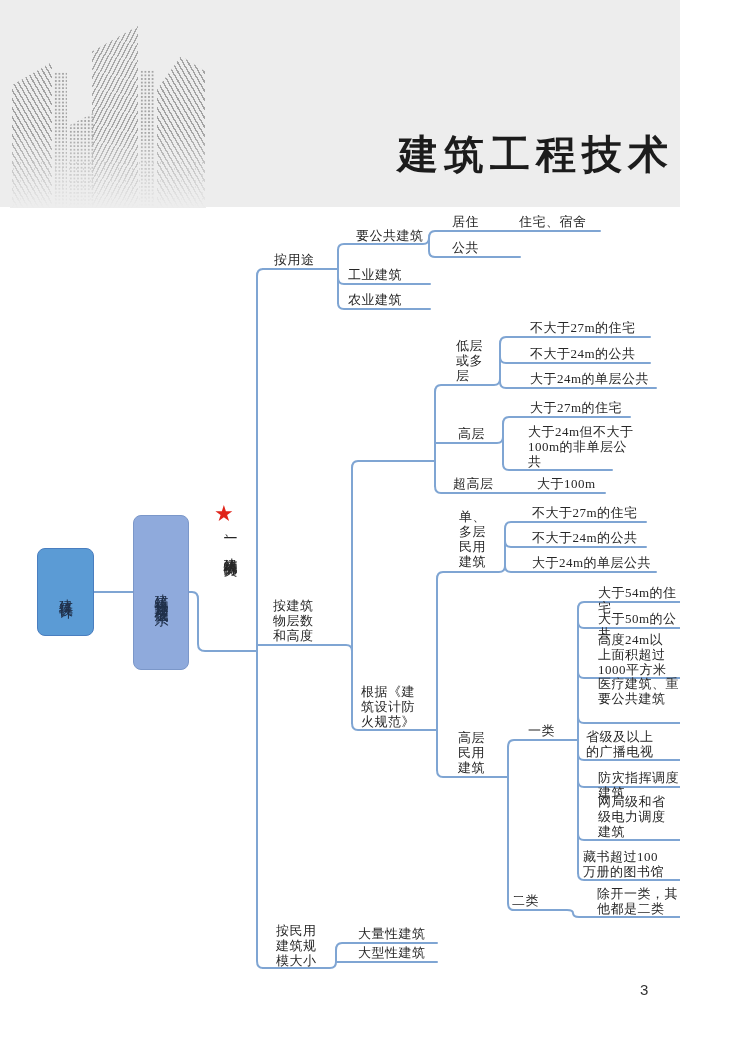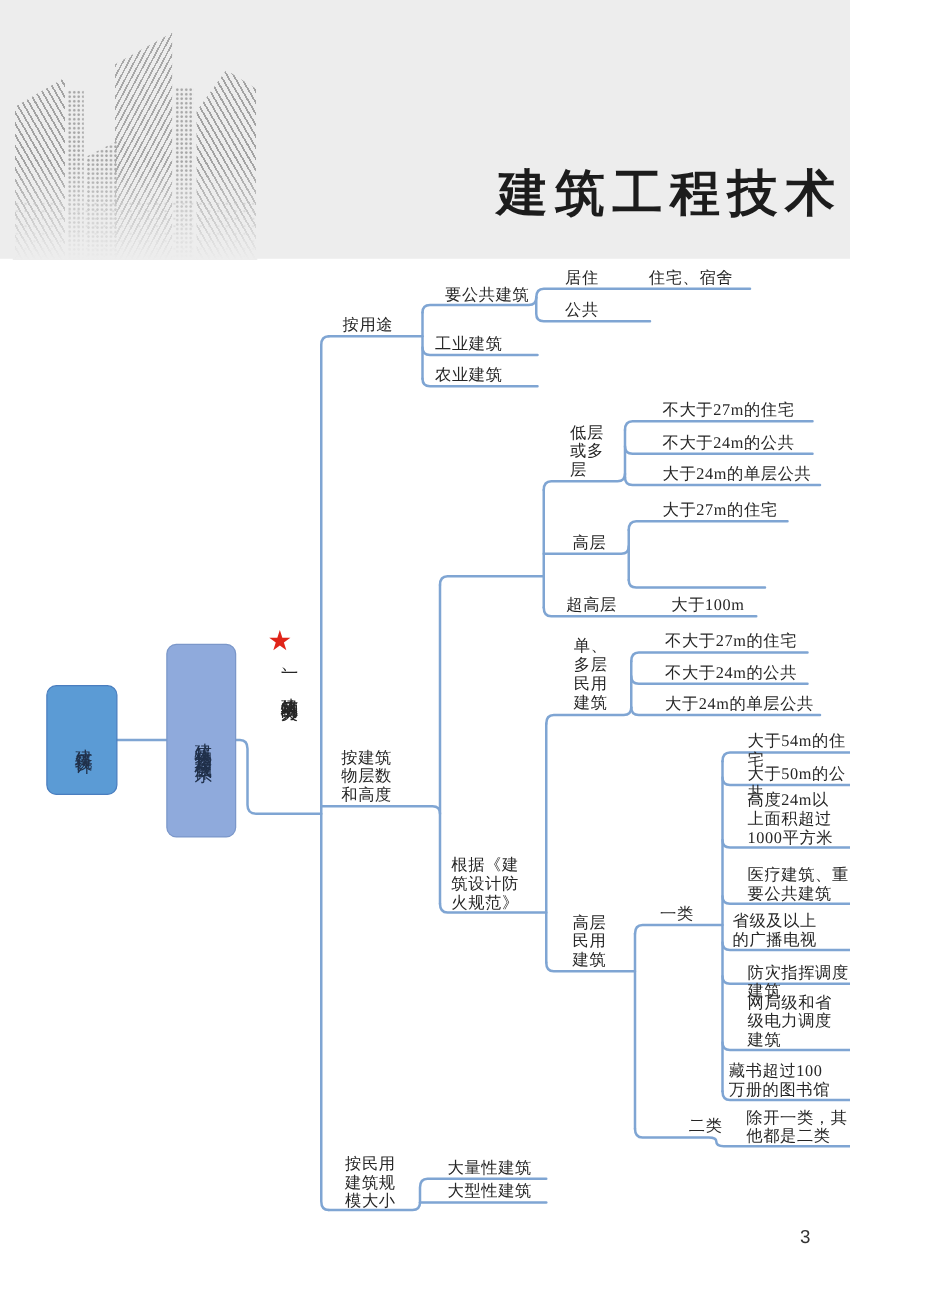--- a/index.html
+++ b/index.html
@@ -132,20 +132,23 @@
 物层数
 和高度</div>
   <div class="lbl" style="left:456px;top:338px">低层
 或多
 层</div>
   <div class="lbl" style="left:530px;top:320px">不大于27m的住宅</div>
   <div class="lbl" style="left:530px;top:346px">不大于24m的公共</div>
   <div class="lbl" style="left:530px;top:371px">大于24m的单层公共</div>
   <div class="lbl" style="left:458px;top:426px">高层</div>
   <div class="lbl" style="left:530px;top:400px">大于27m的住宅</div>
+  <div class="lbl" style="left:528px;top:424px">大于24m但不大于
+100m的非单层公
+共</div>
   <div class="lbl" style="left:453px;top:476px">超高层</div>
   <div class="lbl" style="left:537px;top:476px">大于100m</div>
 
   <div class="lbl" style="left:361px;top:684px">根据《建
 筑设计防
 火规范》</div>
   <div class="lbl" style="left:459px;top:509px">单、
 多层
 民用
 建筑</div>
@@ -154,31 +157,31 @@
   <div class="lbl" style="left:532px;top:555px">大于24m的单层公共</div>
   <div class="lbl" style="left:458px;top:730px">高层
 民用
 建筑</div>
   <div class="lbl" style="left:528px;top:723px">一类</div>
   <div class="lbl" style="left:598px;top:585px">大于54m的住宅</div>
   <div class="lbl" style="left:598px;top:611px">大于50m的公共</div>
   <div class="lbl" style="left:598px;top:632px">高度24m以
 上面积超过
 1000平方米</div>
-  <div class="lbl" style="left:598px;top:692px">医疗建筑、重
+  <div class="lbl" style="left:598px;top:676px">医疗建筑、重
 要公共建筑</div>
   <div class="lbl" style="left:586px;top:729px">省级及以上
 的广播电视</div>
   <div class="lbl" style="left:598px;top:770px">防灾指挥调度建筑</div>
   <div class="lbl" style="left:598px;top:794px">网局级和省
 级电力调度
 建筑</div>
   <div class="lbl" style="left:583px;top:849px">藏书超过100
 万册的图书馆</div>
-  <div class="lbl" style="left:551px;top:893px">二类</div>
+  <div class="lbl" style="left:512px;top:893px">二类</div>
   <div class="lbl" style="left:597px;top:886px">除开一类，其
 他都是二类</div>
 
   <div class="lbl" style="left:276px;top:923px">按民用
 建筑规
 模大小</div>
   <div class="lbl" style="left:358px;top:926px">大量性建筑</div>
   <div class="lbl" style="left:358px;top:945px">大型性建筑</div>
 
   <div class="pageno">3</div>

